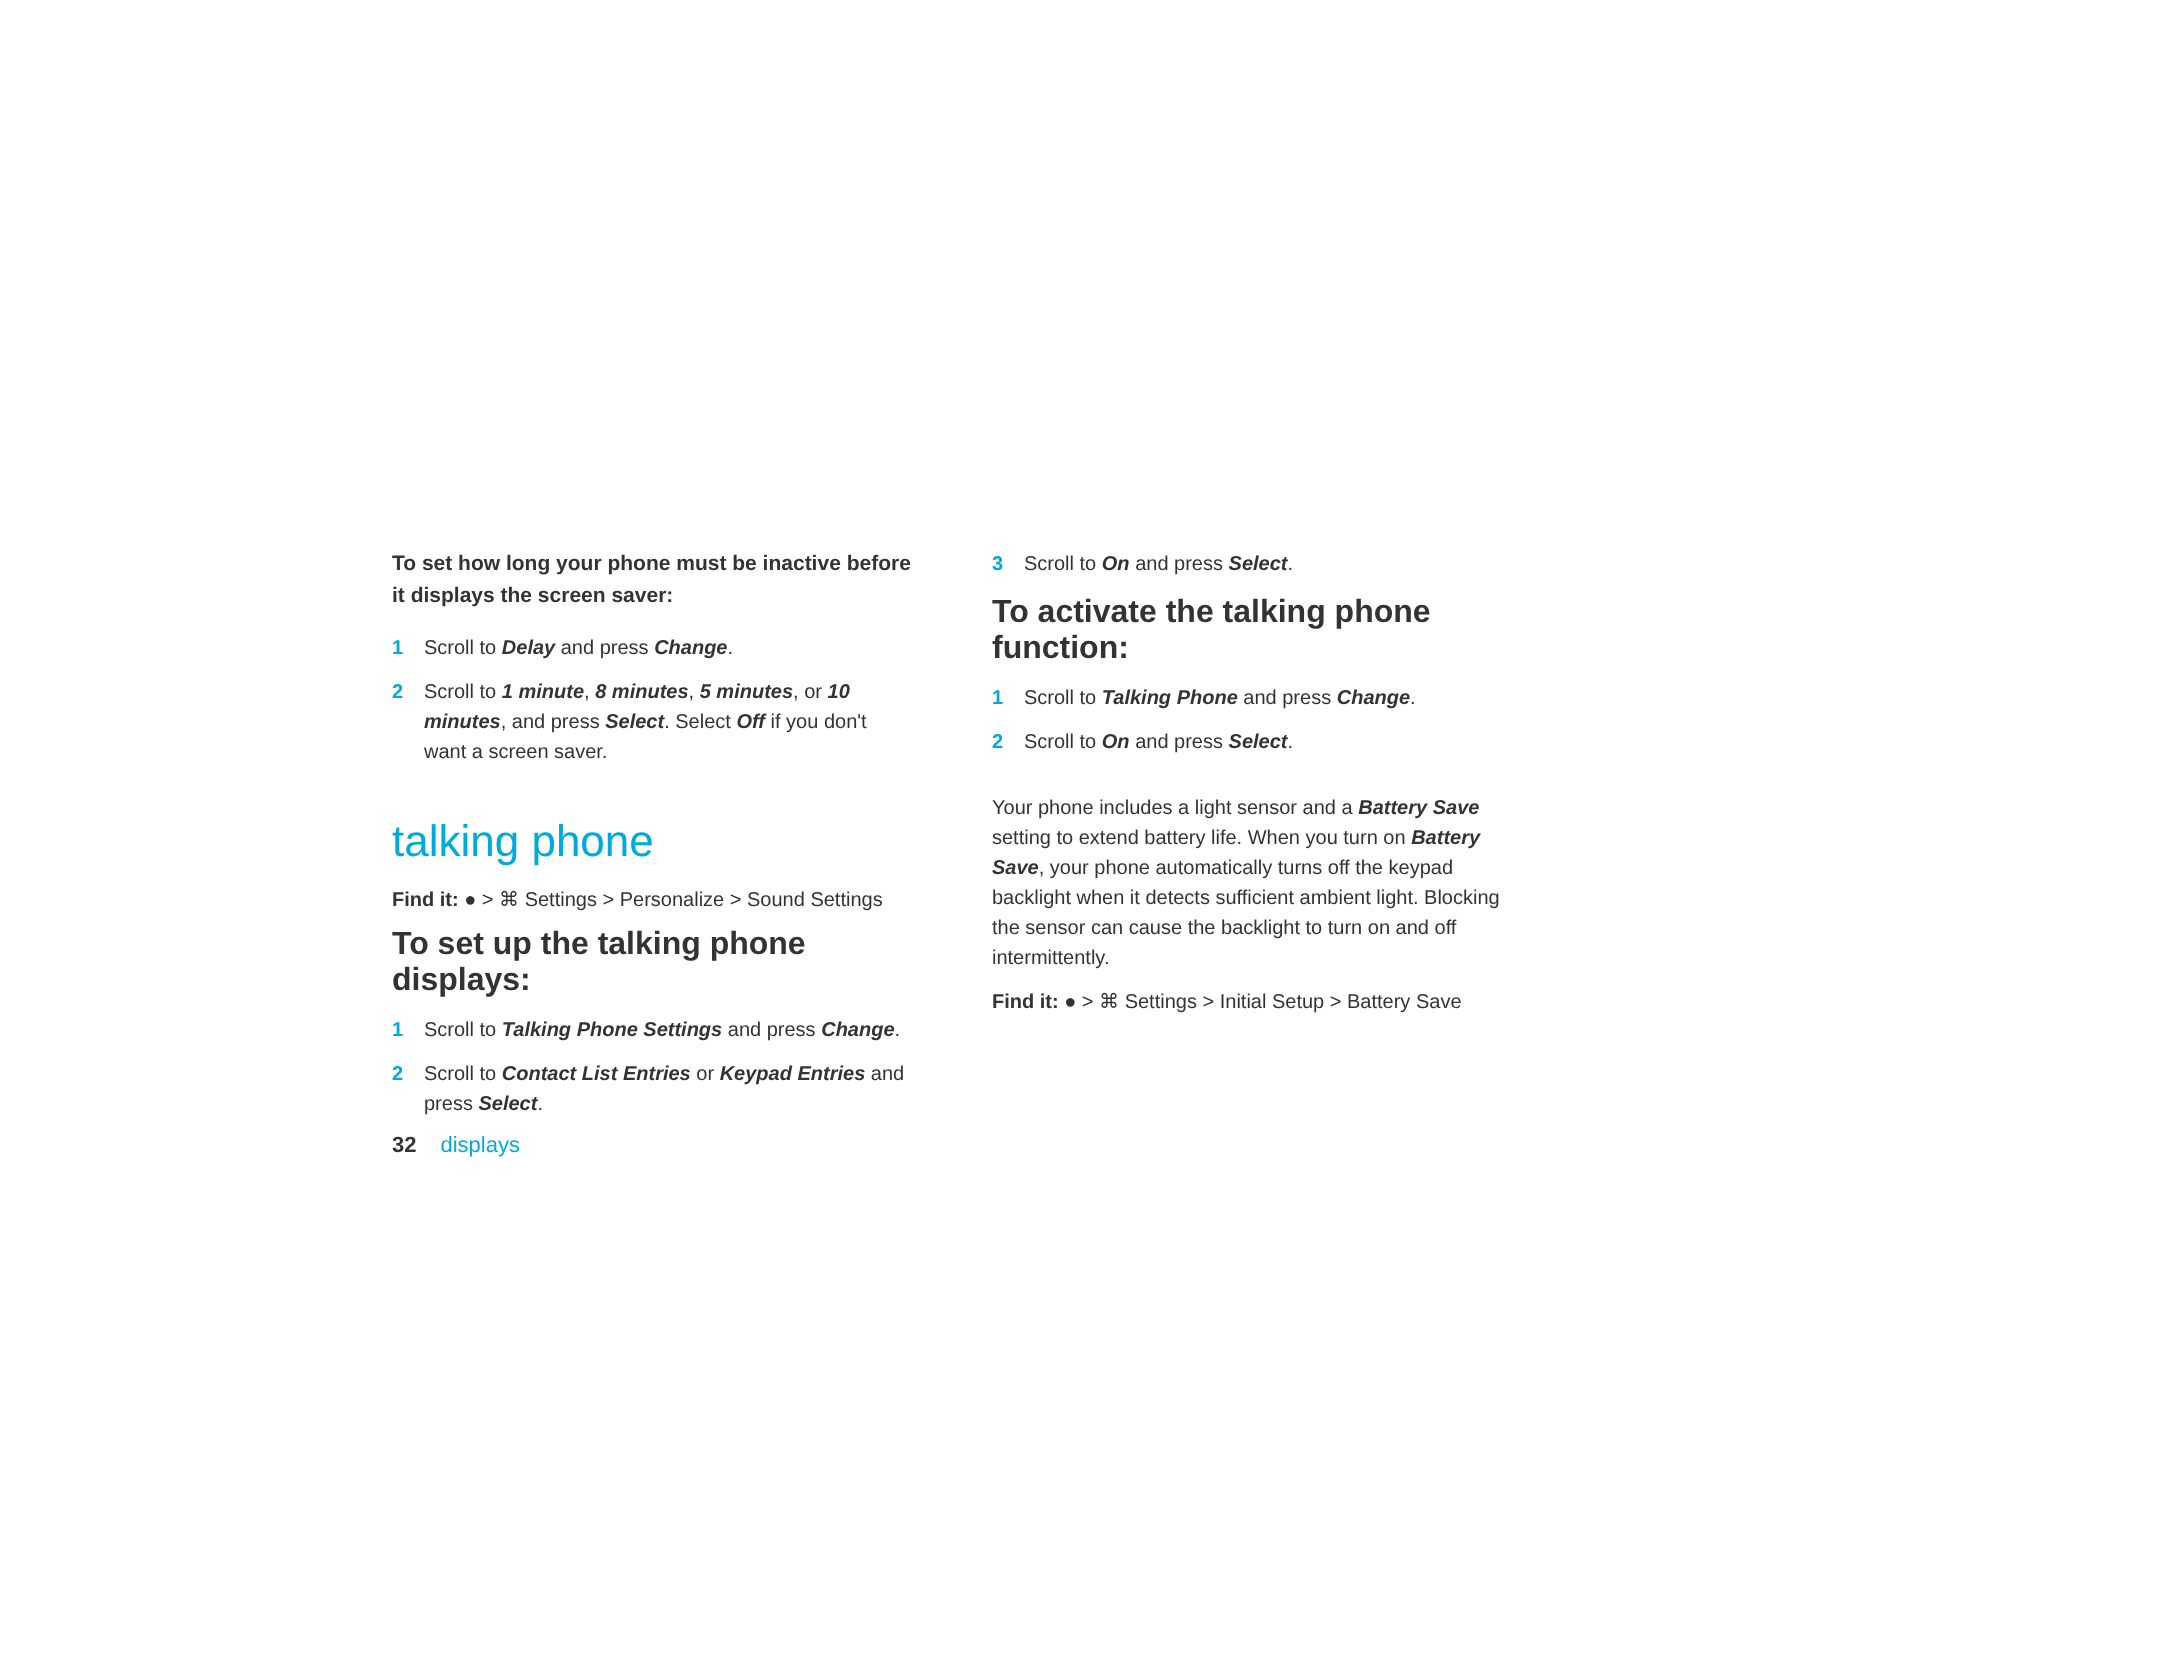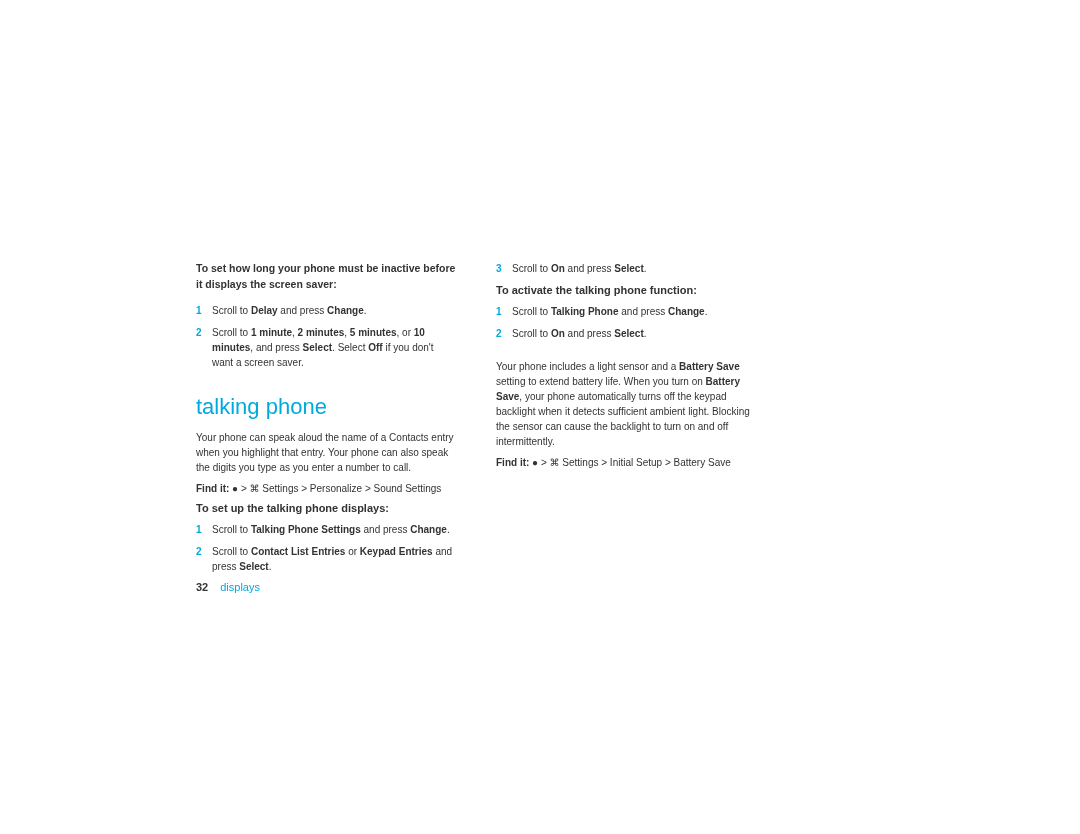--- a/index.html
+++ b/index.html
@@ -75,20 +75,21 @@
       min-width: 10px;
       color: #00aadd;
     }
 
     .list-content {
       flex: 1;
     }
 
     .bold-inline {
       font-weight: bold;
+      font-style: italic;
     }
 
     .section-title {
       font-size: 22px;
       font-weight: 300;
       color: #00aadd;
       margin-bottom: 10px;
       font-family: Arial, Helvetica, sans-serif;
     }
 
@@ -104,21 +105,21 @@
       margin-bottom: 8px;
       color: #333333;
     }
 
     .find-it-label {
       font-weight: bold;
     }
 
     .subsection-heading {
       font-weight: bold;
-      font-size: 11px;
+      font-size: 16px;
       margin-bottom: 8px;
       margin-top: 4px;
     }
 
     .page-footer {
       margin-top: 0;
       display: flex;
       gap: 12px;
       align-items: center;
     }
@@ -153,29 +154,28 @@
       <div class="screen-saver-section">
         <p class="bold-heading">To set how long your phone must be inactive before it displays the screen saver:</p>
 
         <ol class="numbered-list">
           <li>
             <span class="list-num">1</span>
             <span class="list-content">Scroll to <span class="bold-inline">Delay</span> and press <span class="bold-inline">Change</span>.</span>
           </li>
           <li>
             <span class="list-num">2</span>
-            <span class="list-content">Scroll to <span class="bold-inline">1 minute</span>, <span class="bold-inline">2 minutes</span>, <span class="bold-inline">5 minutes</span>, or <span class="bold-inline">10 minutes</span>, and press <span class="bold-inline">Select</span>. Select <span class="bold-inline">Off</span> if you don't want a screen saver.</span>
+            <span class="list-content">Scroll to <span class="bold-inline">1 minute</span>, <span class="bold-inline">8 minutes</span>, <span class="bold-inline">5 minutes</span>, or <span class="bold-inline">10 minutes</span>, and press <span class="bold-inline">Select</span>. Select <span class="bold-inline">Off</span> if you don't want a screen saver.</span>
           </li>
         </ol>
       </div>
 
       <div class="talking-phone-section">
         <h2 class="section-title">talking phone</h2>
 
-        <p class="body-text">Your phone can speak aloud the name of a Contacts entry when you highlight that entry. Your phone can also speak the digits you type as you enter a number to call.</p>
 
         <p class="find-it-line">
           <span class="find-it-label">Find it: </span>
           <span>● &gt; ⌘ Settings &gt; Personalize &gt; Sound Settings</span>
         </p>
 
         <p class="subsection-heading">To set up the talking phone displays:</p>
 
         <ol class="numbered-list">
           <li>

